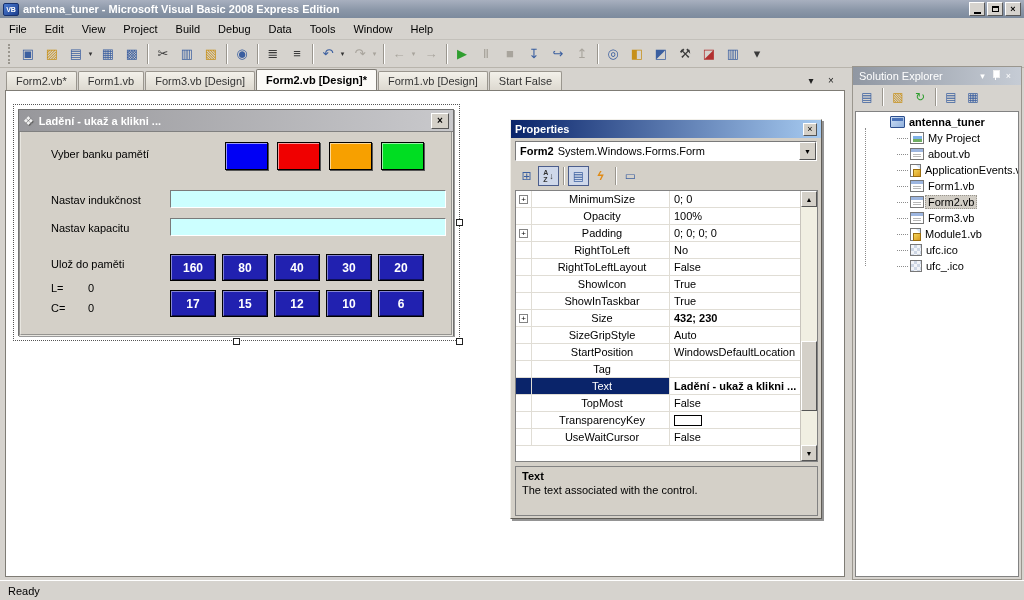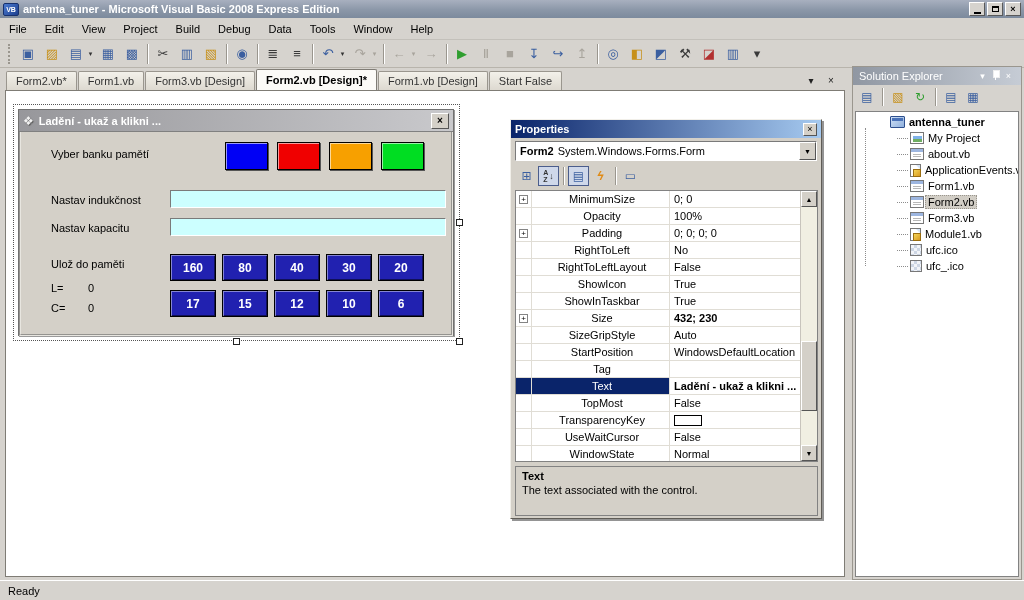--- a/index.html
+++ b/index.html
@@ -396,25 +396,20 @@
           <div class="prow">
               <span class="pgut"></span>
               <span class="pname">TransparencyKey</span>
               <span class="pval"><span class="swatch"></span></span>
             </div>
           <div class="prow">
               <span class="pgut"></span>
               <span class="pname">UseWaitCursor</span>
               <span class="pval">False</span>
             </div>
-          <div class="prow">
-              <span class="pgut"></span>
-              <span class="pname">WindowState</span>
-              <span class="pval">Normal</span>
-            </div>
           <div class="pscroll">
             <span class="sbtn" style="top:0;">▲</span>
             <span class="sthumb"></span>
             <span class="sbtn" style="bottom:0;">▼</span>
           </div>
         </div>
 
         <div class="pdesc">
           <div class="dt">Text</div>
           <div>The text associated with the control.</div>

